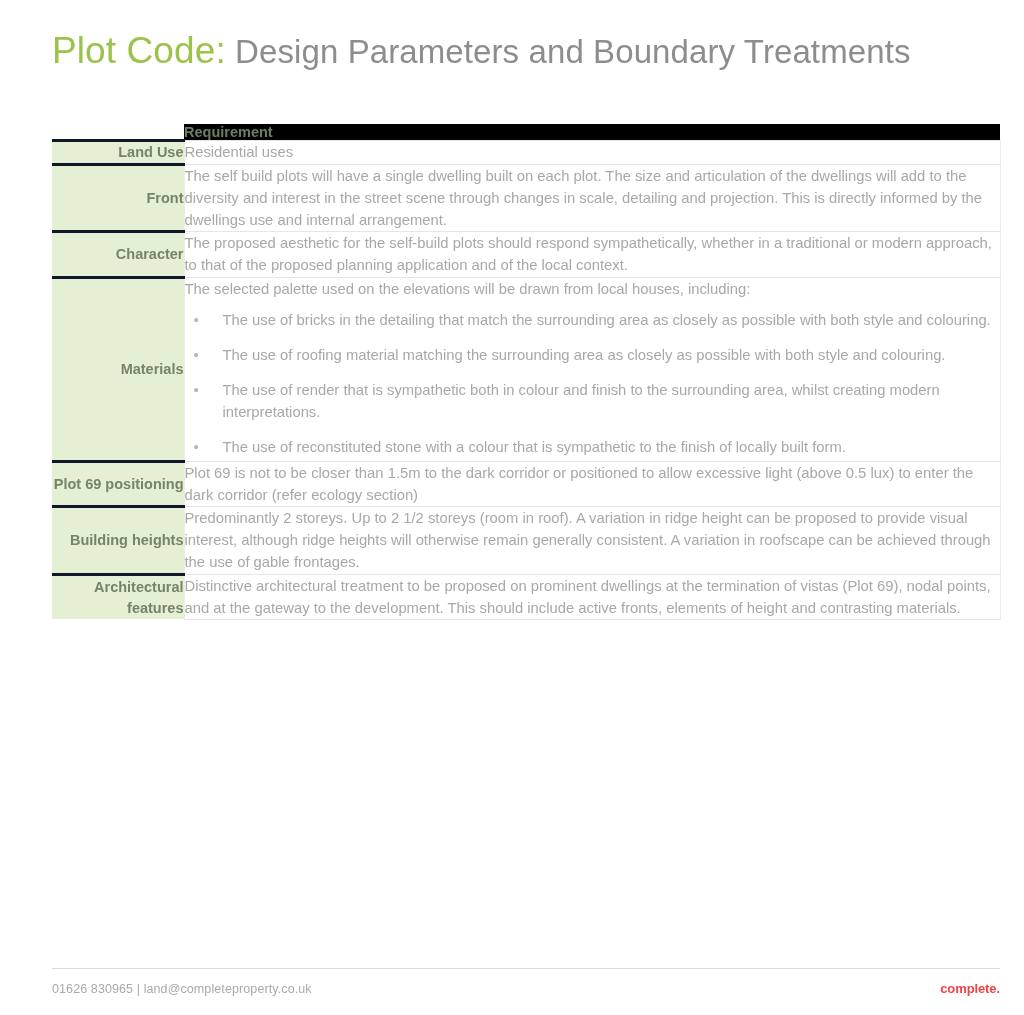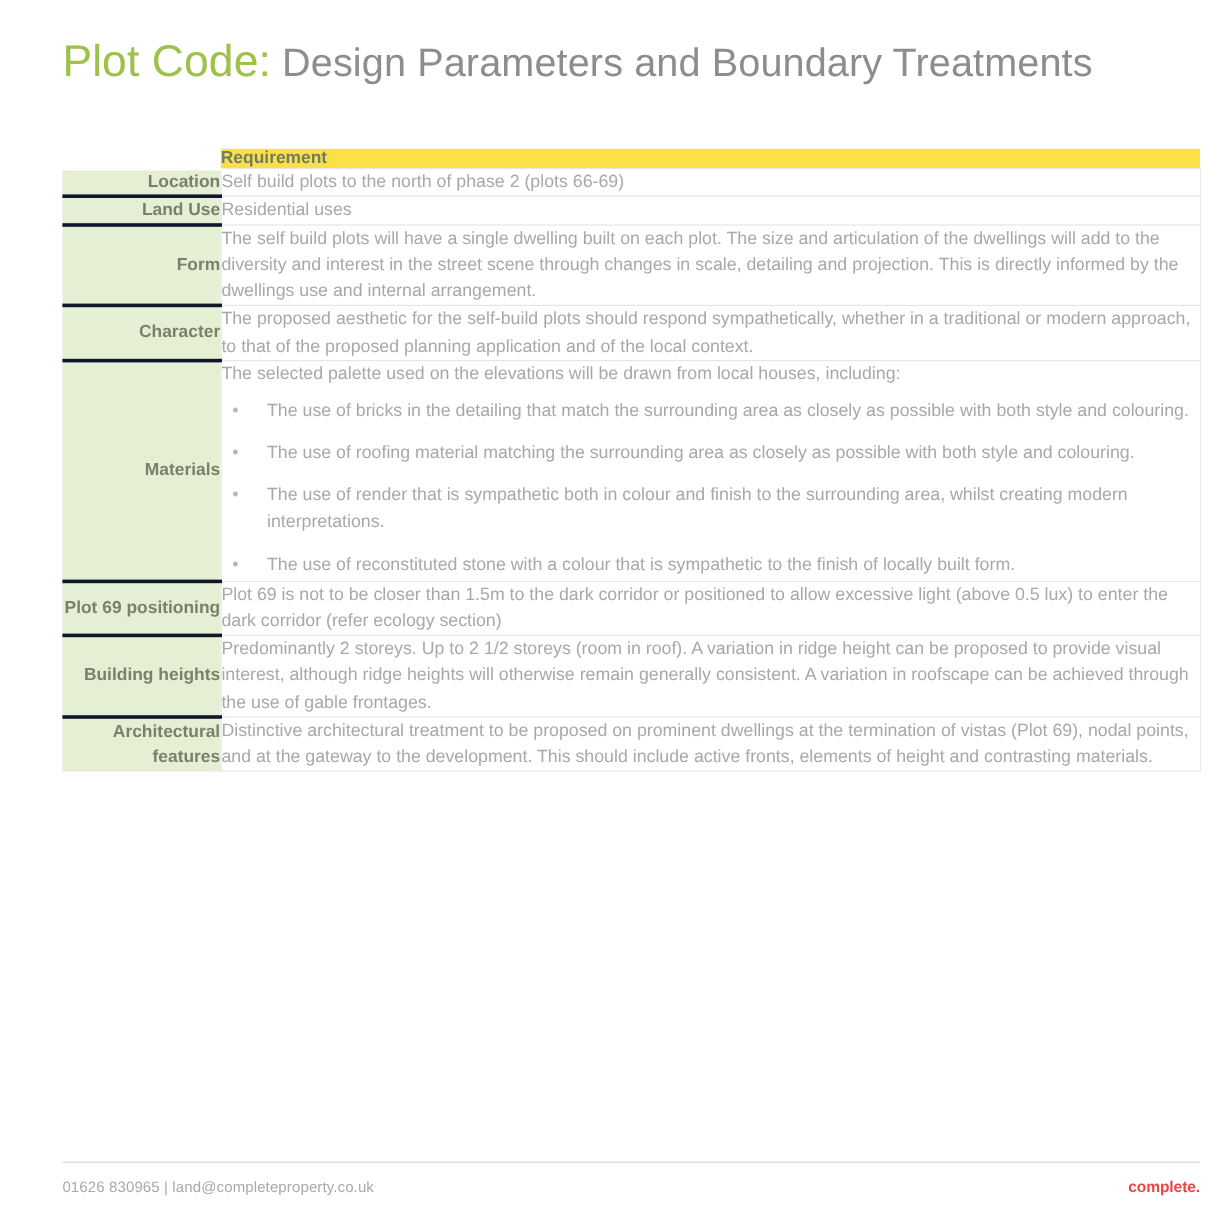--- a/index.html
+++ b/index.html
@@ -60,21 +60,21 @@
     padding: 0;
     margin: 0;
   }
 
   
   .hdr-corner {
     background: #ffffff;
     border: none;
   }
   .hdr-req {
-    background: #fde047;
+    background: #000000;
     color: #6f7d63;
     font-weight: bold;
     font-size: 14.5px;
     text-align: left;
     padding: 8px 0 8px 11px;
     border: none;
   }
 
   
   .lbl {
@@ -172,36 +172,30 @@
       <col class="c-req">
     </colgroup>
     <thead>
       <tr>
         <th class="hdr-corner"></th>
         <th class="hdr-req">Requirement</th>
       </tr>
     </thead>
     <tbody>
 
-      <tr class="first-body">
-        <td class="lbl">Location</td>
-        <td class="req">
-          <p>Self build plots to the north of phase 2 (plots 66-69)</p>
-        </td>
-      </tr>
 
       <tr>
         <td class="lbl">Land Use</td>
         <td class="req">
           <p>Residential uses</p>
         </td>
       </tr>
 
       <tr>
-        <td class="lbl">Form</td>
+        <td class="lbl">Front</td>
         <td class="req">
           <p>The self build plots will have a single dwelling built on each plot. The size and articulation of the dwellings will add to the diversity and interest in the street scene through changes in scale, detailing and projection. This is directly informed by the dwellings use and internal arrangement.</p>
         </td>
       </tr>
 
       <tr>
         <td class="lbl">Character</td>
         <td class="req">
           <p>The proposed aesthetic for the self-build plots should respond sympathetically, whether in a traditional or modern approach, to that of the proposed planning application and of the local context.</p>
         </td>

